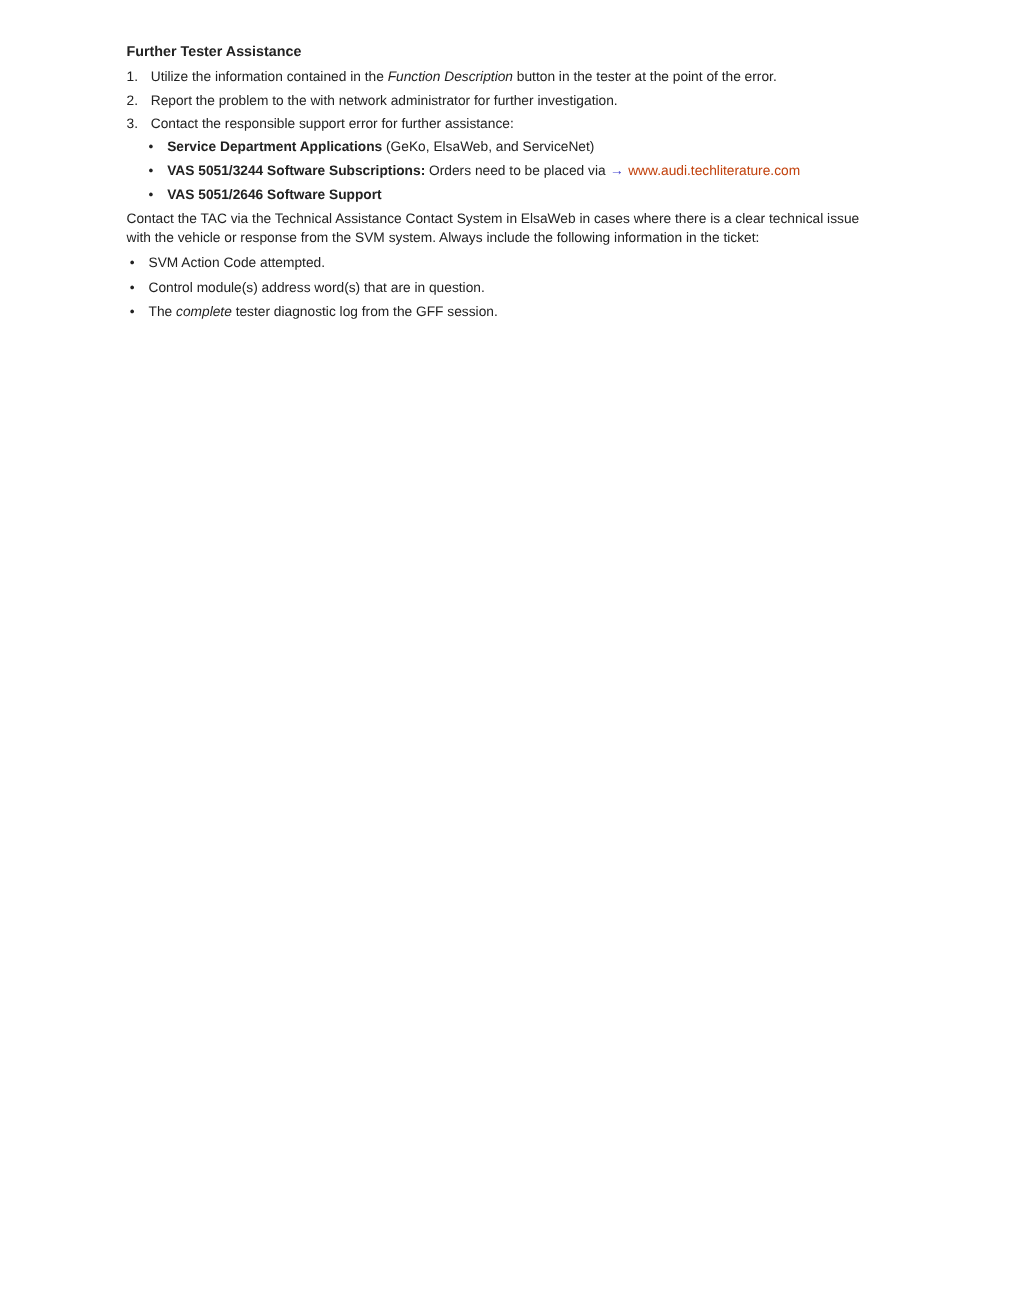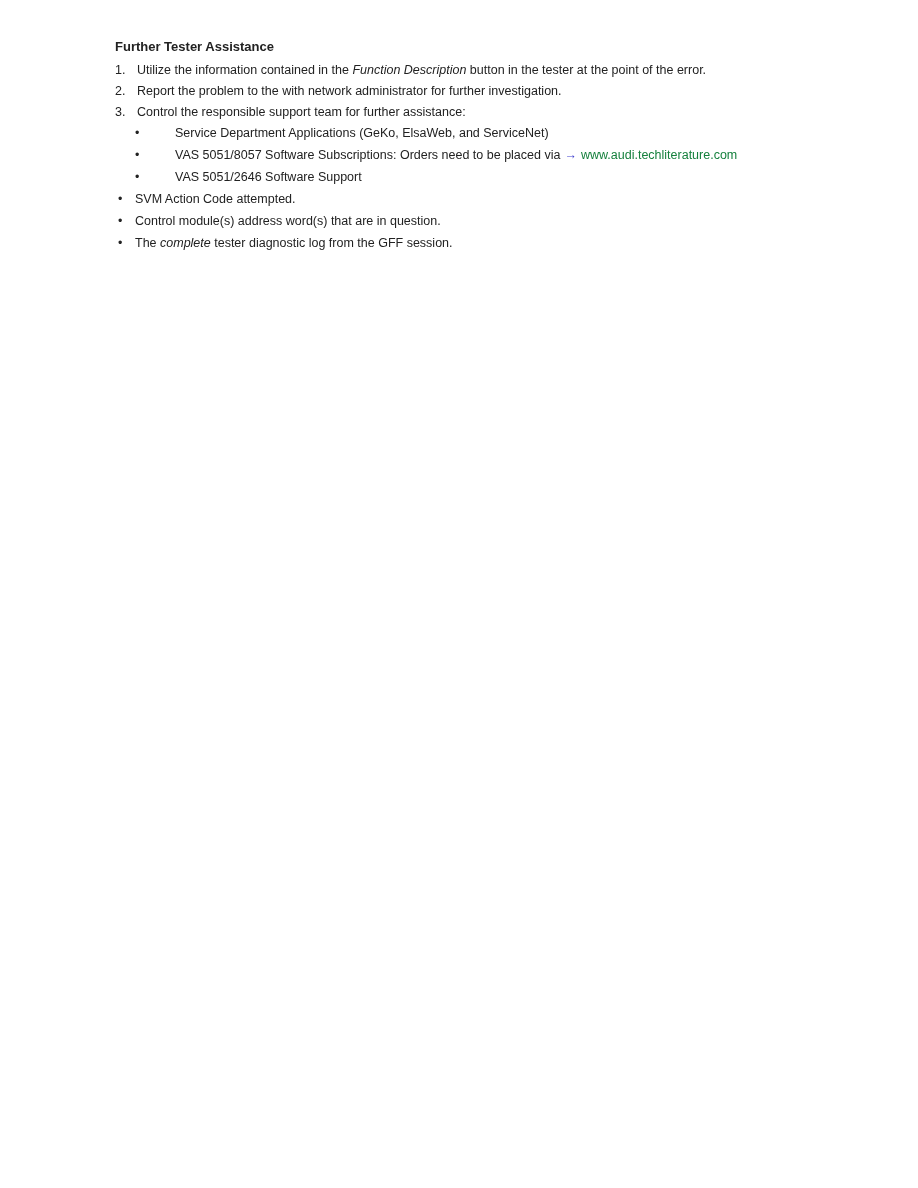--- a/index.html
+++ b/index.html
@@ -46,25 +46,25 @@
     display: flex;
     align-items: flex-start;
     margin-bottom: 5px;
   }
   .bullet-marker {
     flex: 0 0 17px;
     padding-left: 3px;
   }
   .bullet-list.nested .bullet-marker { padding-left: 0; }
   .bullet-text { flex: 1; }
-  .bold { font-weight: normal; margin-left: 23px; }
+  .bold { font-weight: bold; }
   .italic { font-style: italic; text-align: center; }
   .link-arrow { color: #3c3ccd; margin-left: 4px; }
   .hyperlink {
-    color: #15803d;
+    color: #c2410c;
     text-decoration: none;
     margin-left: 4px;
     cursor: pointer;
   }
   .ticket-bullets { margin: 5px 0 0 0; }
   .footer-note { margin: 28px 0 0 0; }
 </style>
 </head>
 <body>
 
@@ -78,40 +78,41 @@
       <div class="step-row">
         <span class="step-num">1.</span>
         <span class="step-text"><span>Utilize the information contained in the </span><i class="italic">Function Description</i><span> button in the tester at the point of the error.</span></span>
       </div>
       <div class="step-row">
         <span class="step-num">2.</span>
         <span class="step-text"><span>Report the problem to the with network administrator for further investigation.</span><i class="italic"></i><span></span></span>
       </div>
       <div class="step-row">
         <span class="step-num">3.</span>
-        <span class="step-text"><span>Control the responsible support team for further assistance:</span><i class="italic"></i><span></span></span>
+        <span class="step-text"><span>Contact the responsible support error for further assistance:</span><i class="italic"></i><span></span></span>
       </div>
     </div>
 
     <div class="bullet-list nested">
       <div class="bullet-row">
         <span class="bullet-marker">•</span>
         <span class="bullet-text"><span class="bold">Service Department Applications</span><span> (GeKo, ElsaWeb, and ServiceNet)</span></span>
       </div>
       <div class="bullet-row">
         <span class="bullet-marker">•</span>
-        <span class="bullet-text"><span class="bold">VAS 5051/8057 Software Subscriptions:</span><span> Orders need to be placed via</span><span class="link-arrow">→</span><a class="hyperlink">www.audi.techliterature.com</a></span>
+        <span class="bullet-text"><span class="bold">VAS 5051/3244 Software Subscriptions:</span><span> Orders need to be placed via</span><span class="link-arrow">→</span><a class="hyperlink">www.audi.techliterature.com</a></span>
       </div>
       <div class="bullet-row">
         <span class="bullet-marker">•</span>
         <span class="bullet-text"><span class="bold">VAS 5051/2646 Software Support</span><span></span></span>
       </div>
     </div>
 
 
+    <p class="para">Contact the TAC via the Technical Assistance Contact System in ElsaWeb in cases where there is a clear technical issue with the vehicle or response from the SVM system. Always include the following information in the ticket:</p>
 
     <div class="bullet-list ticket-bullets">
       <div class="bullet-row">
         <span class="bullet-marker">•</span>
         <span class="bullet-text"><span>SVM Action Code attempted.</span><i class="italic"></i><span></span></span>
       </div>
       <div class="bullet-row">
         <span class="bullet-marker">•</span>
         <span class="bullet-text"><span>Control module(s) address word(s) that are in question.</span><i class="italic"></i><span></span></span>
       </div>

